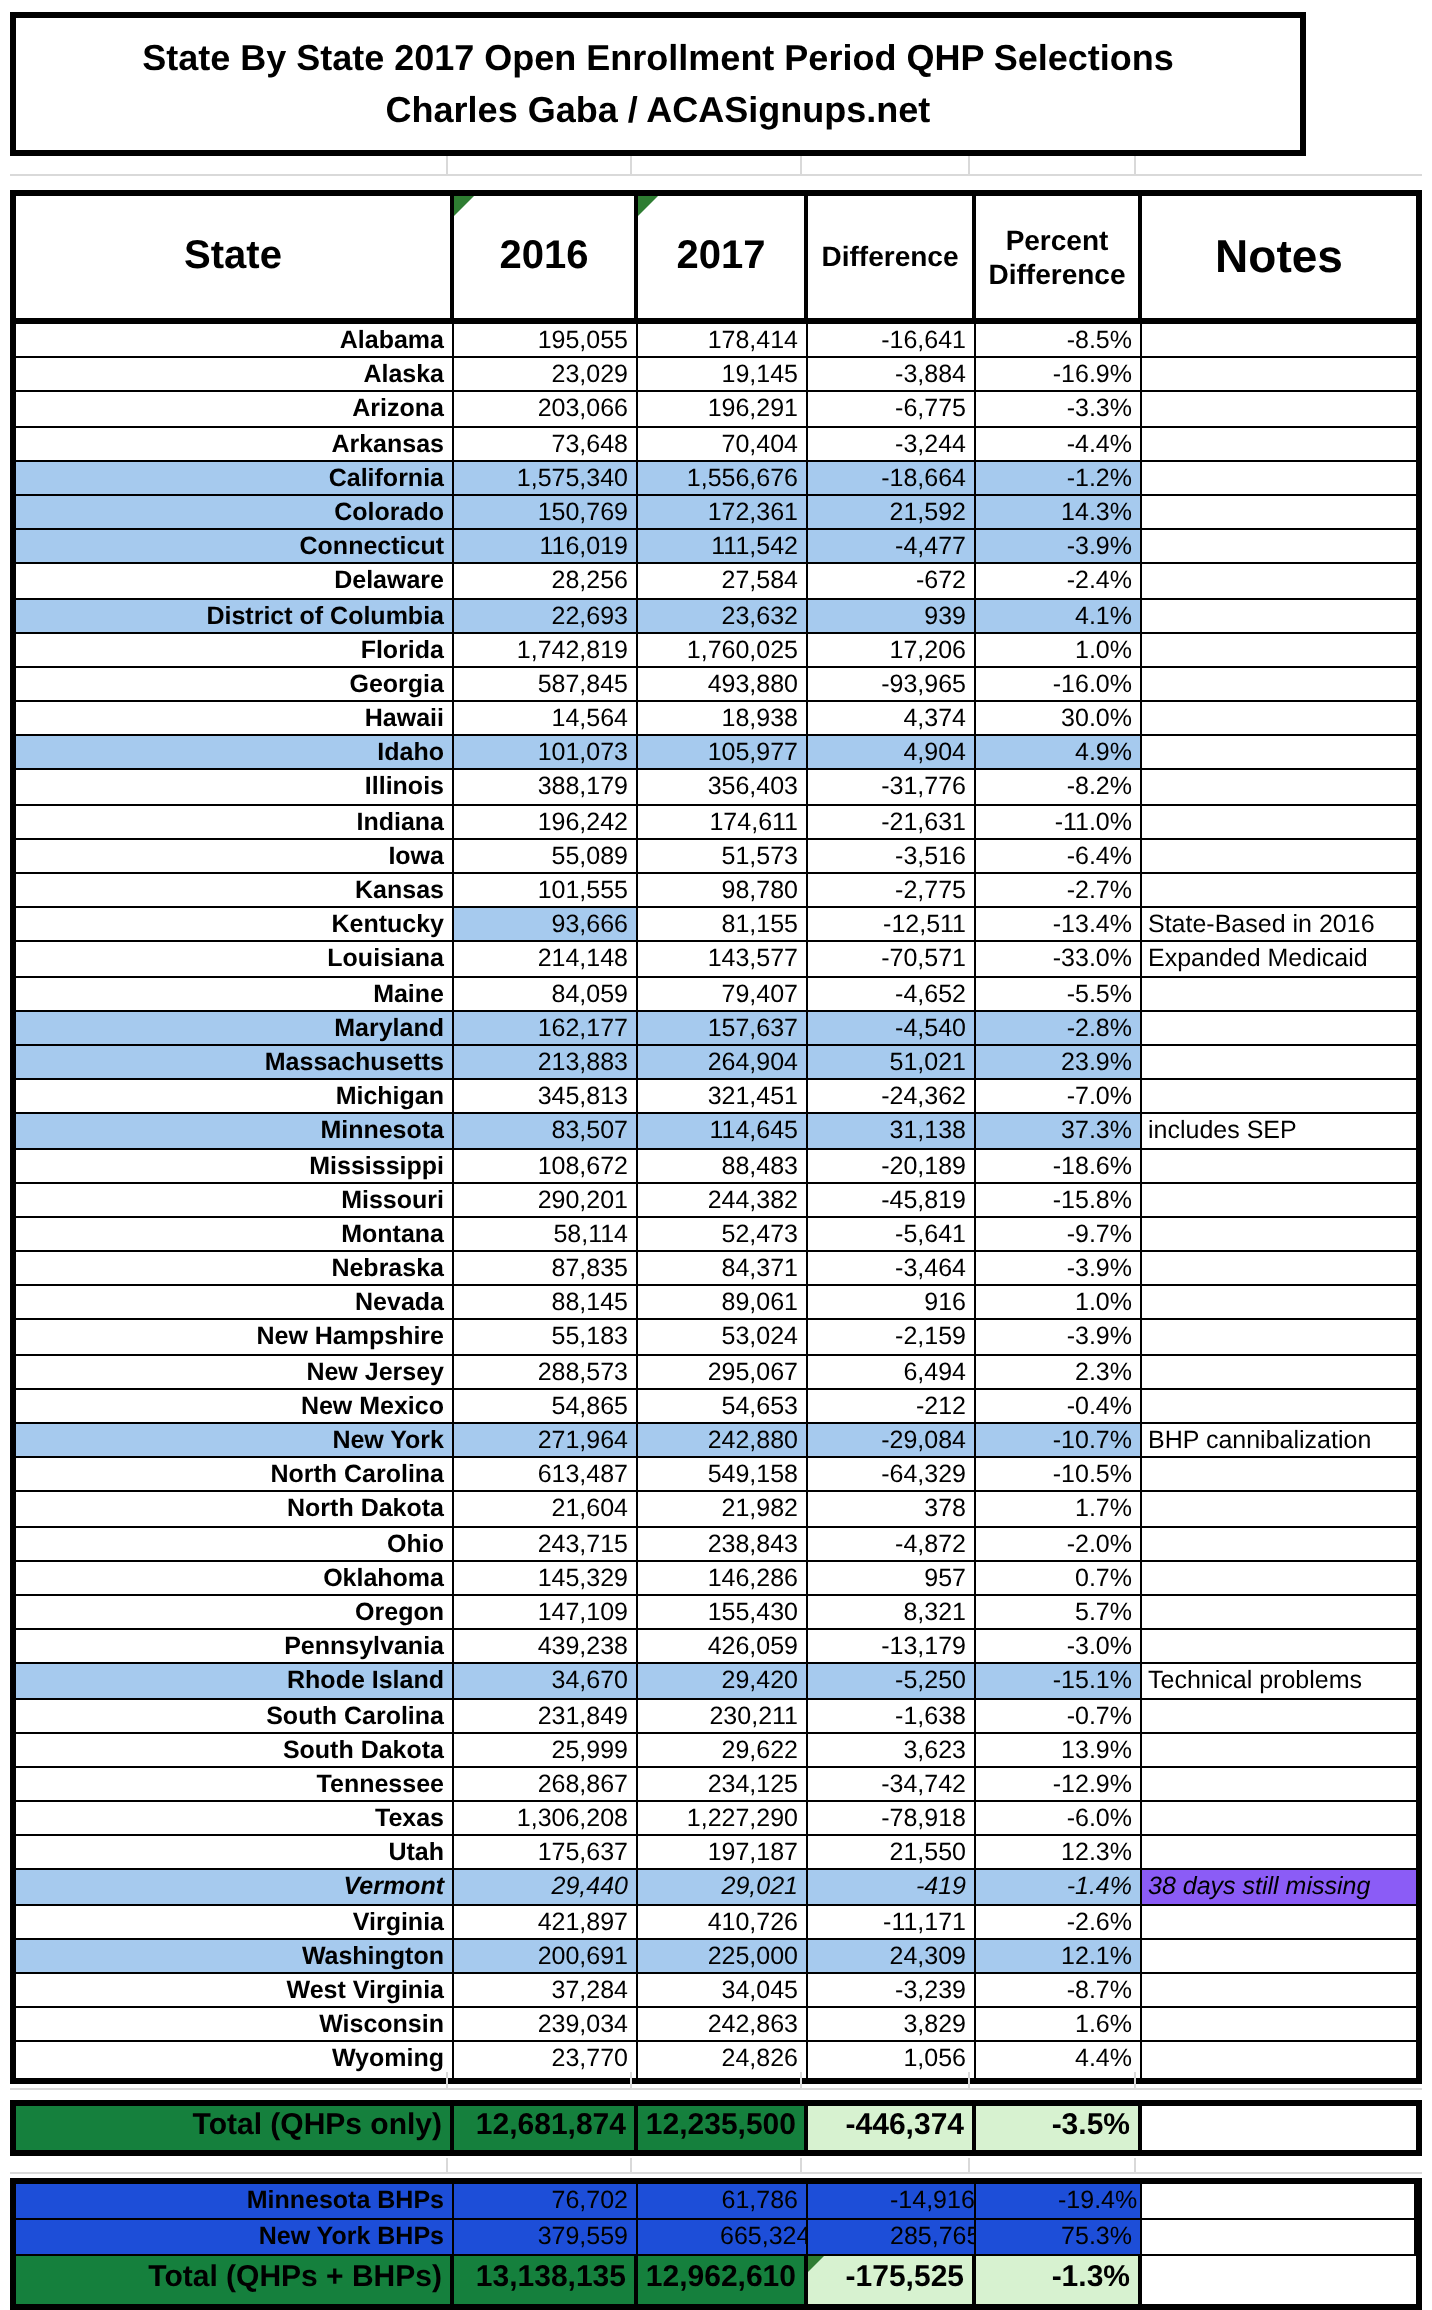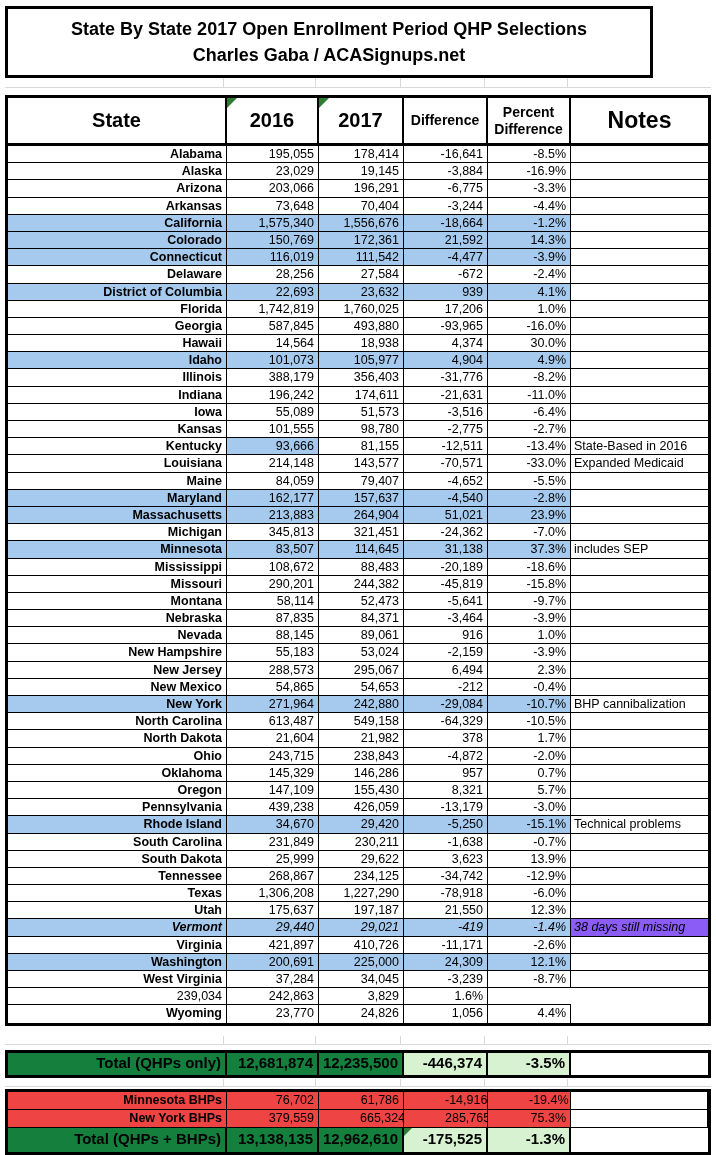--- a/index.html
+++ b/index.html
@@ -12,21 +12,21 @@
 
   
   .gridstrip{position:absolute;left:5px;width:706px;display:grid;
     grid-template-columns:219px 92px 85px 84px 83px 1fr;box-sizing:border-box;}
   .gridstrip .gcell{border-right:1px solid #d9d9d9;border-bottom:1px solid #d9d9d9;}
   .gridstrip .gcell:last-child{border-right:none;}
 
   
   .main-table{position:absolute;left:5px;top:95px;width:706px;box-sizing:border-box;
     border:3px solid #000;background:#fff;}
-  .hrow{display:grid;grid-template-columns:219px 92px 85px 84px 83px 1fr;height:48px;box-sizing:border-box;
+  .hrow{display:grid;grid-template-columns:219px 92px 85px 84px 83px 1fr;height:64px;box-sizing:border-box;
     border-bottom:3px solid #000;}
   .hcell{box-sizing:border-box;border-right:2px solid #000;display:flex;flex-direction:column;
     justify-content:center;align-items:center;font-weight:bold;position:relative;line-height:1.15;}
   .hcell:last-child{border-right:none;}
   .h-big{font-size:20px;}
   .h-small{font-size:14px;}
   .h-notes{font-size:23px;}
 
   .tbody{width:100%;}
   .trow{display:grid;grid-template-columns:219px 92px 85px 84px 83px 1fr;height:17.2px;box-sizing:border-box;}
@@ -48,21 +48,21 @@
     border-top:8px solid #2e7d32;border-right:8px solid transparent;}
 
   
   .total-row{position:absolute;left:5px;width:706px;box-sizing:border-box;border:3px solid #000;
     display:grid;grid-template-columns:219px 92px 85px 84px 83px 1fr;background:#fff;}
   .tcell{box-sizing:border-box;border-right:2px solid #000;font-size:15px;font-weight:bold;
     line-height:20px;white-space:nowrap;overflow:hidden;position:relative;background:#fff;}
   .tcell:last-child{border-right:none;}
   .bg-yel{background:#15803d;}
   .bg-palegreen{background:#d7f2d0;}
-  .bg-paleyel{background:#ef4444;padding-left:41px;}
+  .bg-paleyel{background:#1d4ed8;padding-left:41px;}
   .t-label{text-align:right;padding-right:4px;}
   .t-num{text-align:right;padding-right:4px;}
 
   .bhp-block{position:absolute;left:5px;top:1089px;width:706px;box-sizing:border-box;border:3px solid #000;background:#fff;}
   .bhp-row{display:grid;grid-template-columns:219px 92px 85px 84px 83px 1fr;height:17.5px;box-sizing:border-box;border-bottom:1px solid #000;}
   .bhp-row .cell{border-bottom:none;}
   .grand-row{display:grid;grid-template-columns:219px 92px 85px 84px 83px 1fr;height:25px;box-sizing:border-box;border-top:1px solid #000;}
 </style>
 </head>
 <body>
@@ -490,20 +490,21 @@
       </div>
       <div class="trow">
         <div class="cell c-state">West Virginia</div>
         <div class="cell c-num">37,284</div>
         <div class="cell c-num">34,045</div>
         <div class="cell c-num">-3,239</div>
         <div class="cell c-pct">-8.7%</div>
         <div class="cell c-note"></div>
       </div>
       <div class="trow">
+        <div class="cell c-state">Wisconsin</div>
         <div class="cell c-num">239,034</div>
         <div class="cell c-num">242,863</div>
         <div class="cell c-num">3,829</div>
         <div class="cell c-pct">1.6%</div>
         <div class="cell c-note"></div>
       </div>
       <div class="trow">
         <div class="cell c-state">Wyoming</div>
         <div class="cell c-num">23,770</div>
         <div class="cell c-num">24,826</div>

